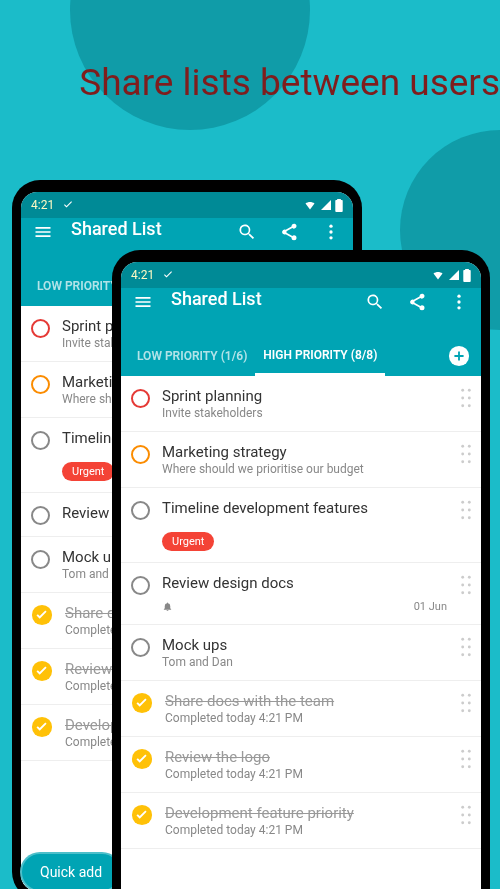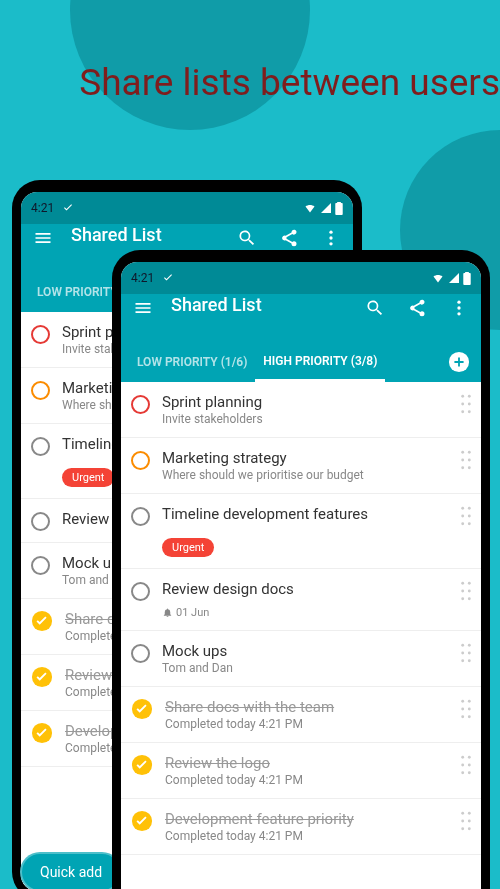--- a/index.html
+++ b/index.html
@@ -47,26 +47,26 @@
   background: #fff;
   border-radius: 16px;
   width: 100%;
   height: 100%;
   overflow: hidden;
   display: flex;
   flex-direction: column;
 }
 .statusbar {
   background: #008a96;
-  color: #0f172a;
+  color: #fef9c3;
   display: flex;
   align-items: center;
   padding: 4px 10px;
   font-size: 12px;
-  height: 32px;
+  height: 26px;
 }
 .statusbar .right { margin-left: auto; display: flex; gap: 3px; align-items: center; }
 .statusbar svg { fill: #fff; }
 .checkmark-small { margin-left: 8px; }
 .appbar {
   background: #00a4b4;
   color: #fff;
   display: flex;
   align-items: flex-start;
   padding: 0 8px;
@@ -117,21 +117,21 @@
 .item-sub { font-size: 12px; color: #888; margin-top: 1px; white-space: nowrap; overflow: hidden; text-overflow: ellipsis; }
 .tag-urgent {
   display: inline-block;
   background: #f44336;
   color: #fff;
   font-size: 11px;
   padding: 3px 10px;
   border-radius: 10px;
   margin-top: 15px;
 }
-.reminder { font-size: 11px; color: #888; display: flex; align-items: center; gap: 3px; justify-content: flex-start; margin-top: 8px; }
+.reminder { font-size: 11px; color: #888; display: flex; align-items: center; gap: 3px; justify-content: space-between; margin-top: 8px; }
 .drag-handle { color: #ccc; flex-shrink: 0; cursor: grab; }
 .quick-add {
   position: absolute;
   bottom: 8px;
   left: 8px;
   background: #00a4b4;
   color: #fff;
   border-radius: 22px;
   padding: 10px 18px;
   font-size: 14px;
@@ -308,21 +308,21 @@
       <div class="icon-btn">
         <svg width="20" height="20" viewBox="0 0 24 24" fill="#fff">
             <circle cx="12" cy="5" r="2"></circle>
             <circle cx="12" cy="12" r="2"></circle>
             <circle cx="12" cy="19" r="2"></circle>
           </svg>
       </div>
     </div>
     <div class="tabs">
       <div class="tab">LOW PRIORITY (1/6)</div>
-      <div class="tab active">HIGH PRIORITY (3/8)</div>
+      <div class="tab active">HIGH PRIORITY (8/8)</div>
       <div class="tab-add">
         <svg width="22" height="22" viewBox="0 0 24 24" fill="#fff">
             <circle cx="12" cy="12" r="11" fill="#fff"></circle>
             <path d="M11 7h2v10h-2z M7 11h10v2H7z" fill="#00a4b4"></path>
           </svg>
       </div>
     </div>
     <div class="list" id="front-list">
         <div class="list-item">
           <div class="circle red"></div>

